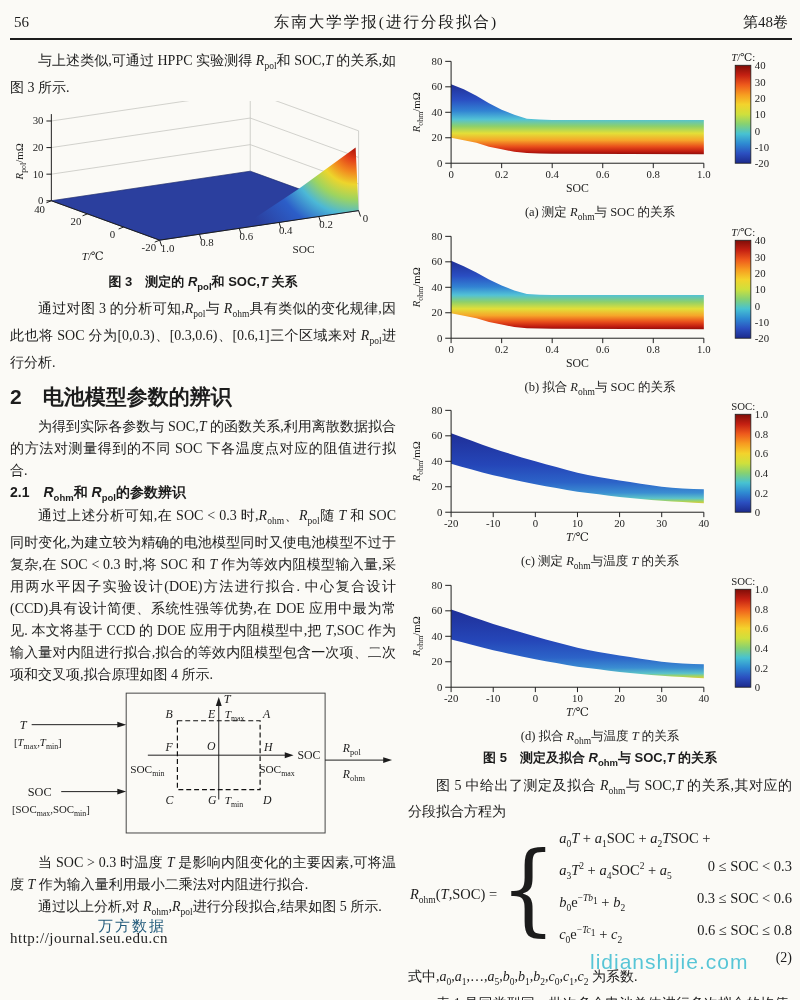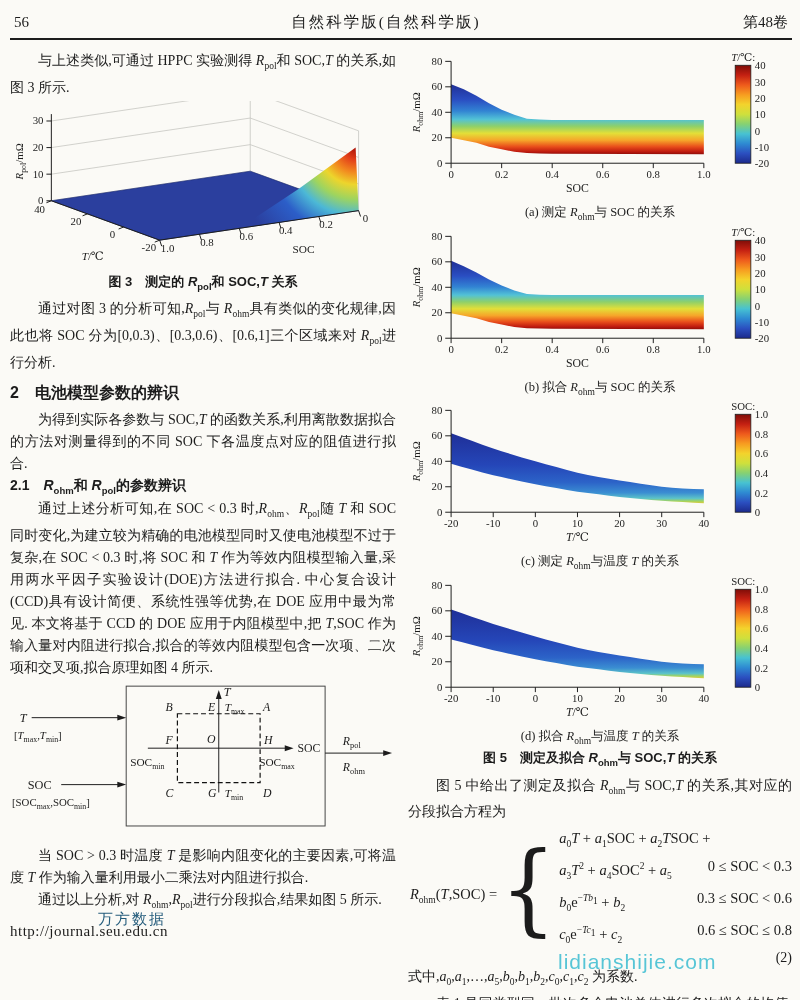--- a/index.html
+++ b/index.html
@@ -11,39 +11,39 @@
   .page{padding:10px 8px 0 10px;}
   .header{display:flex;justify-content:space-between;align-items:baseline;font-size:15px;padding:2px 4px 5px 4px;}
   .header .pageno{font-size:15px;}
   .header .journal{font-size:15.5px;letter-spacing:2px;}
   .header-rule{border-top:2.5px solid #1d1d1d;margin:0 0 10px 0;}
   .columns{display:flex;gap:12px;}
   .col-left{width:386px;flex:none;}
   .col-right{width:384px;flex:none;}
   p.body{font-size:14px;line-height:22px;text-align:justify;margin:0;text-indent:2em;}
   p.nodent{text-indent:0;}
-  .sec-h{font-family:"Liberation Sans","DejaVu Sans",sans-serif;font-weight:bold;font-size:16px;margin:9px 0 5px 0;}
+  .sec-h{font-family:"Liberation Sans","DejaVu Sans",sans-serif;font-weight:bold;font-size:21px;margin:9px 0 5px 0;}
   .subsec-h{font-family:"Liberation Sans","DejaVu Sans",sans-serif;font-weight:bold;font-size:14px;margin:2px 0 2px 0;}
   .fig-caption{font-family:Liberation Sans, sans-serif;font-weight:bold;text-align:center;font-size:13px;line-height:16px;margin:1px 0 4px 0;}
   .subcap{text-align:center;font-size:12.5px;line-height:16px;margin:0;}
   sub{font-size:9.5px;}
   sup{font-size:9.5px;}
   svg text{font-family:"Liberation Serif","DejaVu Serif",serif;fill:#1c1c1c;}
   .figure-block{margin:2px 0 2px 0;}
   
   .equation{display:flex;align-items:center;font-size:14.5px;margin:4px 0 0 0;}
   .eq-lhs{white-space:nowrap;margin:13px 3px 0 2px;}
   .eq-brace{font-size:88px;line-height:0.95;transform:scaleY(1.12);font-weight:300;margin-right:3px;font-family:"DejaVu Serif",serif;}
   .eq-rows{flex:1;}
   .eq-row{display:flex;justify-content:space-between;line-height:22px;}
   .eq-cond{white-space:nowrap;margin-left:6px;}
   .eq-number{text-align:right;font-size:14px;line-height:16px;margin:0;}
   .footer{position:relative;font-size:15px;margin-top:8px;letter-spacing:0.5px;}
   .wanfang{position:absolute;left:88px;top:-13px;color:#0c4a6e;font-size:15px;opacity:.9;letter-spacing:2px;}
-  .lds-watermark{position:absolute;left:558px;top:950px;color:#2fb9cf;font-size:21px;opacity:.8;font-family:"Liberation Sans","DejaVu Sans",sans-serif;letter-spacing:1px;}
+  .lds-watermark{position:absolute;left:590px;top:950px;color:#2fb9cf;font-size:21px;opacity:.8;font-family:"Liberation Sans","DejaVu Sans",sans-serif;letter-spacing:1px;}
 </style>
 </head>
 <body>
 
 <svg width="0" height="0" style="position:absolute">
   <defs>
     <linearGradient id="jetV" x1="0" y1="0" x2="0" y2="1">
       <stop offset="0%" stop-color="#7f0d08"></stop>
         <stop offset="10%" stop-color="#c42012"></stop>
       <stop offset="20%" stop-color="#ee5a1c"></stop>
@@ -87,21 +87,21 @@
       <stop offset="72%" stop-color="#2c5ec8"></stop>
         <stop offset="100%" stop-color="#2b3f9e"></stop>
     </radialGradient>
   </defs>
 </svg>
 
 <div class="page">
 
   <div class="header">
     <span class="pageno">56</span>
-    <span class="journal">自然科学版(自然科学版)</span>
+    <span class="journal">东南大学学报(进行分段拟合)</span>
     <span class="volume">第48卷</span>
   </div>
   <div class="header-rule"></div>
 
   <div class="columns">
 
     <div class="col-left">
 
       <p class="body">与上述类似,可通过 HPPC 实验测得 <i>R</i><sub>pol</sub>和 SOC,<i>T</i> 的关系,如图 3 所示.</p>
 

